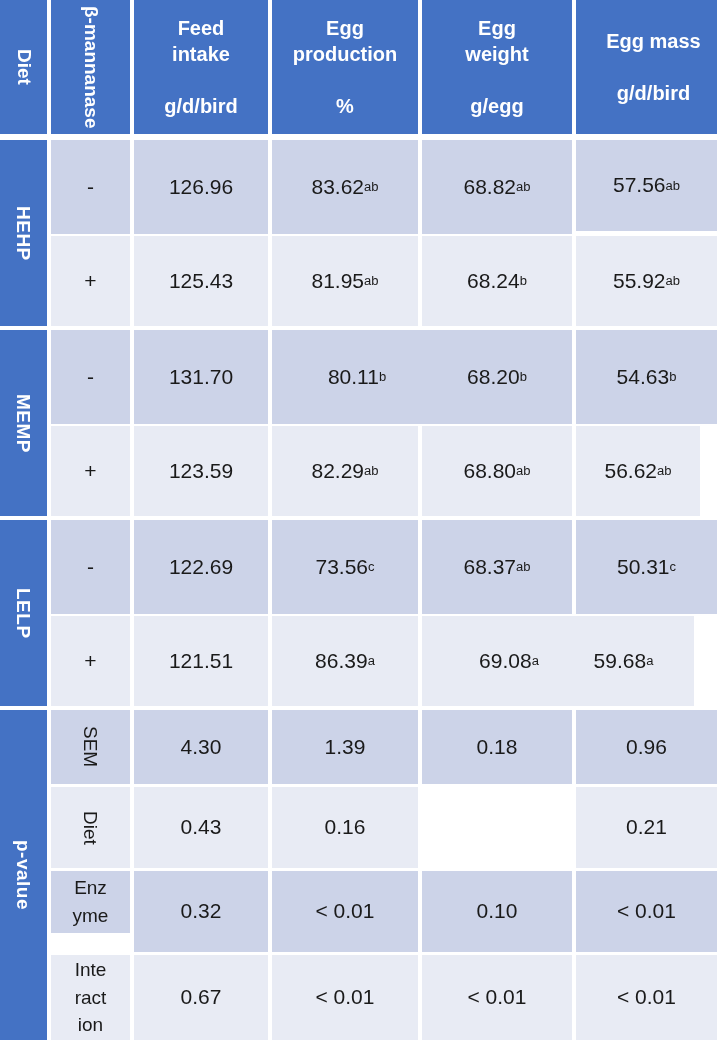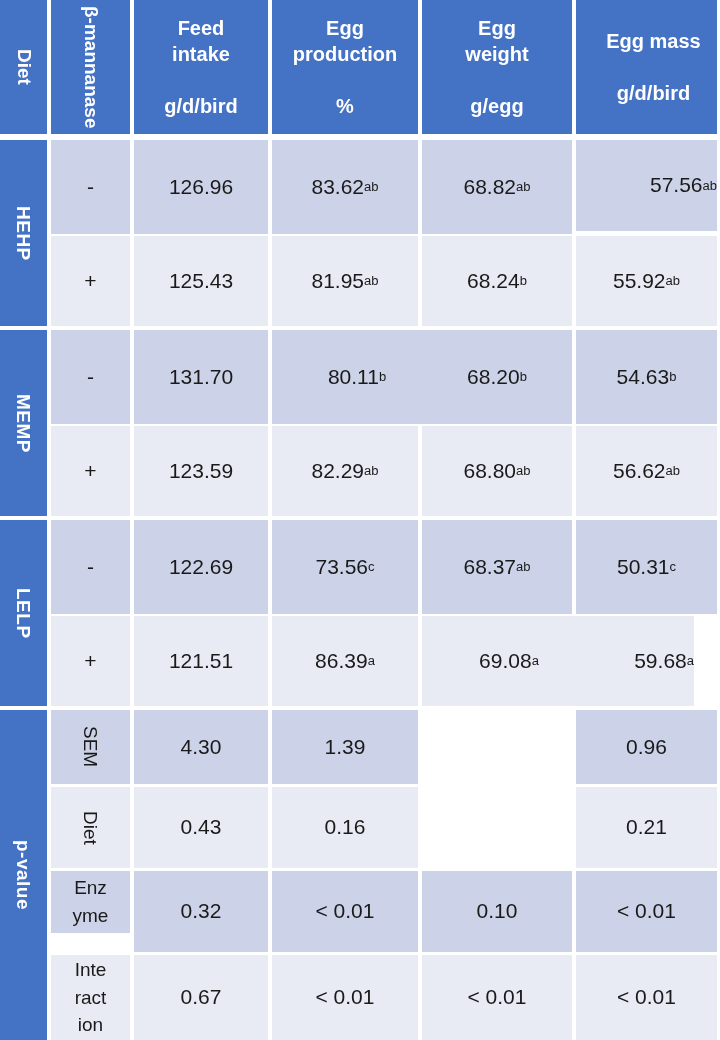--- a/index.html
+++ b/index.html
@@ -120,21 +120,21 @@
   <div class="cell diet-band" style="left:0px; top:710px; width:47px; height:330px;">p-value</div>
 
   <div class="cell row-dark sign" style="left:51px; top:140px; width:79px; height:94px;">-</div>
   <div class="cell row-dark" style="left:134px; top:140px; width:134px; height:94px;">126.96</div>
   <div class="cell row-dark" style="left:272px; top:140px; width:146px; height:94px;">
     <span>83.62</span><sup>ab</sup>
   </div>
   <div class="cell row-dark" style="left:422px; top:140px; width:150px; height:94px;">
     <span>68.82</span><sup>ab</sup>
   </div>
-  <div class="cell row-dark" style="left:576px; top:140px; width:141px; height:91px;justify-content:flex-end;">
+  <div class="cell row-dark" style="left:576px; top:140px; width:141px; height:91px;">
     <span>57.56</span><sup>ab</sup>
   </div>
 
   <div class="cell row-light sign" style="left:51px; top:236px; width:79px; height:90px;">+</div>
   <div class="cell row-light" style="left:134px; top:236px; width:134px; height:90px;">125.43</div>
   <div class="cell row-light" style="left:272px; top:236px; width:146px; height:90px;">
     <span>81.95</span><sup>ab</sup>
   </div>
   <div class="cell row-light" style="left:422px; top:236px; width:150px; height:90px;">
     <span>68.24</span><sup>b</sup>
@@ -156,21 +156,21 @@
   </div>
 
   <div class="cell row-light sign" style="left:51px; top:426px; width:79px; height:90px;">+</div>
   <div class="cell row-light" style="left:134px; top:426px; width:134px; height:90px;">123.59</div>
   <div class="cell row-light" style="left:272px; top:426px; width:146px; height:90px;">
     <span>82.29</span><sup>ab</sup>
   </div>
   <div class="cell row-light" style="left:422px; top:426px; width:150px; height:90px;">
     <span>68.80</span><sup>ab</sup>
   </div>
-  <div class="cell row-light" style="left:576px; top:426px; width:141px; height:90px;">
+  <div class="cell row-light" style="left:576px; top:426px; width:124px; height:90px;">
     <span>56.62</span><sup>ab</sup>
   </div>
 
   <div class="cell row-dark sign" style="left:51px; top:520px; width:79px; height:94px;">-</div>
   <div class="cell row-dark" style="left:134px; top:520px; width:134px; height:94px;">122.69</div>
   <div class="cell row-dark" style="left:272px; top:520px; width:146px; height:94px;">
     <span>73.56</span><sup>c</sup>
   </div>
   <div class="cell row-dark" style="left:422px; top:520px; width:150px; height:94px;">
     <span>68.37</span><sup>ab</sup>
@@ -180,27 +180,28 @@
   </div>
 
   <div class="cell row-light sign" style="left:51px; top:616px; width:79px; height:90px;">+</div>
   <div class="cell row-light" style="left:134px; top:616px; width:134px; height:90px;">121.51</div>
   <div class="cell row-light" style="left:272px; top:616px; width:146px; height:90px;">
     <span>86.39</span><sup>a</sup>
   </div>
   <div class="cell row-light" style="left:422px; top:616px; width:150px; height:90px;padding-left:24px;">
     <span>69.08</span><sup>a</sup>
   </div>
-  <div class="cell row-light" style="left:553px; top:616px; width:141px; height:90px;justify-content:flex-end;">
+  <div class="cell row-light" style="left:553px; top:616px; width:141px; height:90px;">
     <span>59.68</span><sup>a</sup>
   </div>
 
   <div class="cell row-dark vert-label" style="left:51px; top:710px; width:79px; height:74px;">SEM</div>
   <div class="cell row-dark" style="left:134px; top:710px; width:134px; height:74px;">4.30</div>
   <div class="cell row-dark" style="left:272px; top:710px; width:146px; height:74px;">1.39</div>
+  <div class="cell row-dark" style="left:422px; top:710px; width:150px; height:74px;">0.18</div>
   <div class="cell row-dark" style="left:576px; top:710px; width:141px; height:74px;">0.96</div>
 
   <div class="cell row-light vert-label" style="left:51px; top:787px; width:79px; height:81px;">Diet</div>
   <div class="cell row-light" style="left:134px; top:787px; width:134px; height:81px;">0.43</div>
   <div class="cell row-light" style="left:272px; top:787px; width:146px; height:81px;">0.16</div>
   <div class="cell row-light" style="left:576px; top:787px; width:141px; height:81px;">0.21</div>
 
   <div class="cell row-dark wrap-label" style="left:51px; top:871px; width:79px; height:62px;">Enz
 yme</div>
   <div class="cell row-dark" style="left:134px; top:871px; width:134px; height:81px;">0.32</div>

